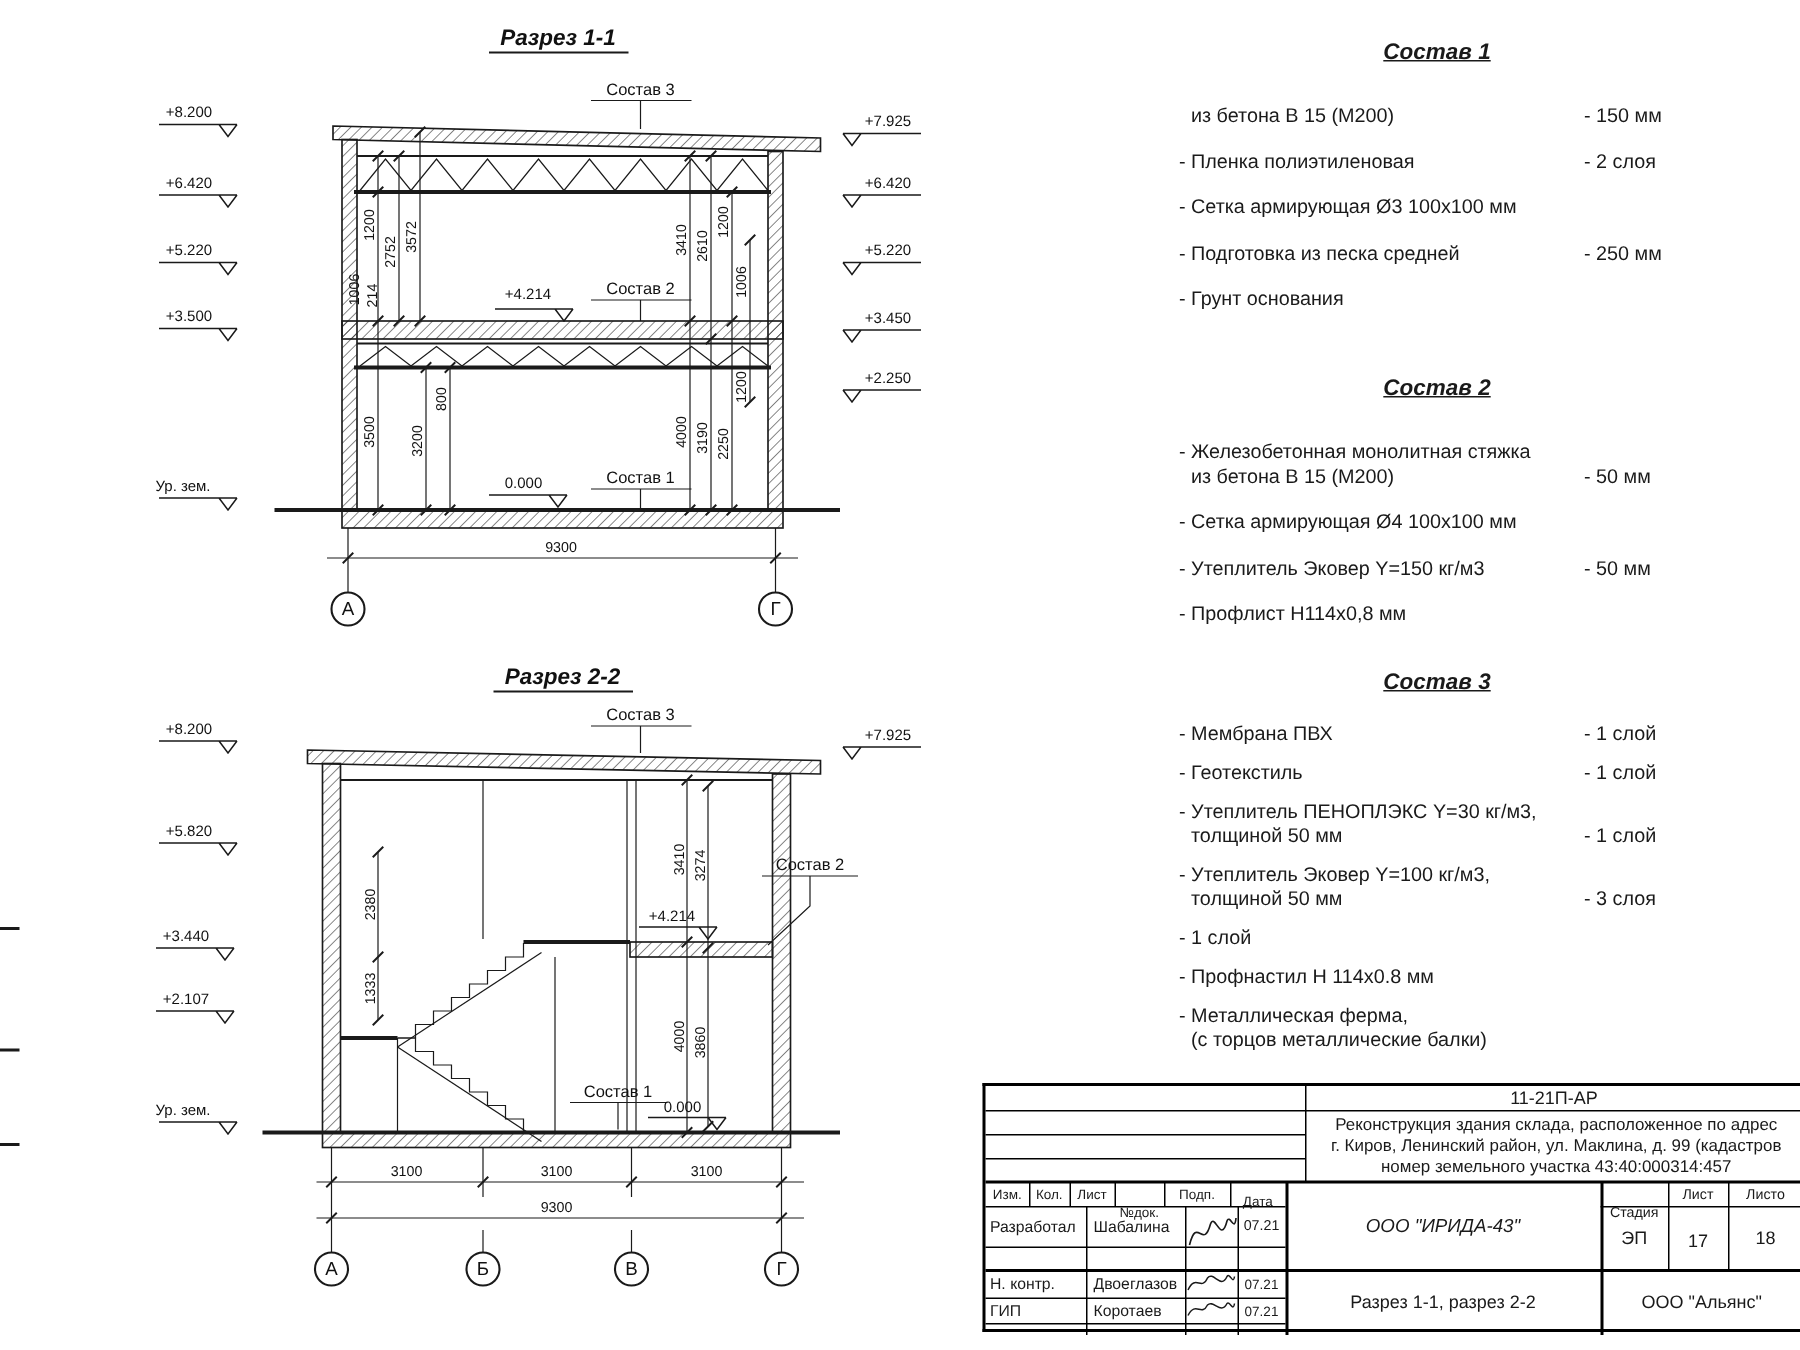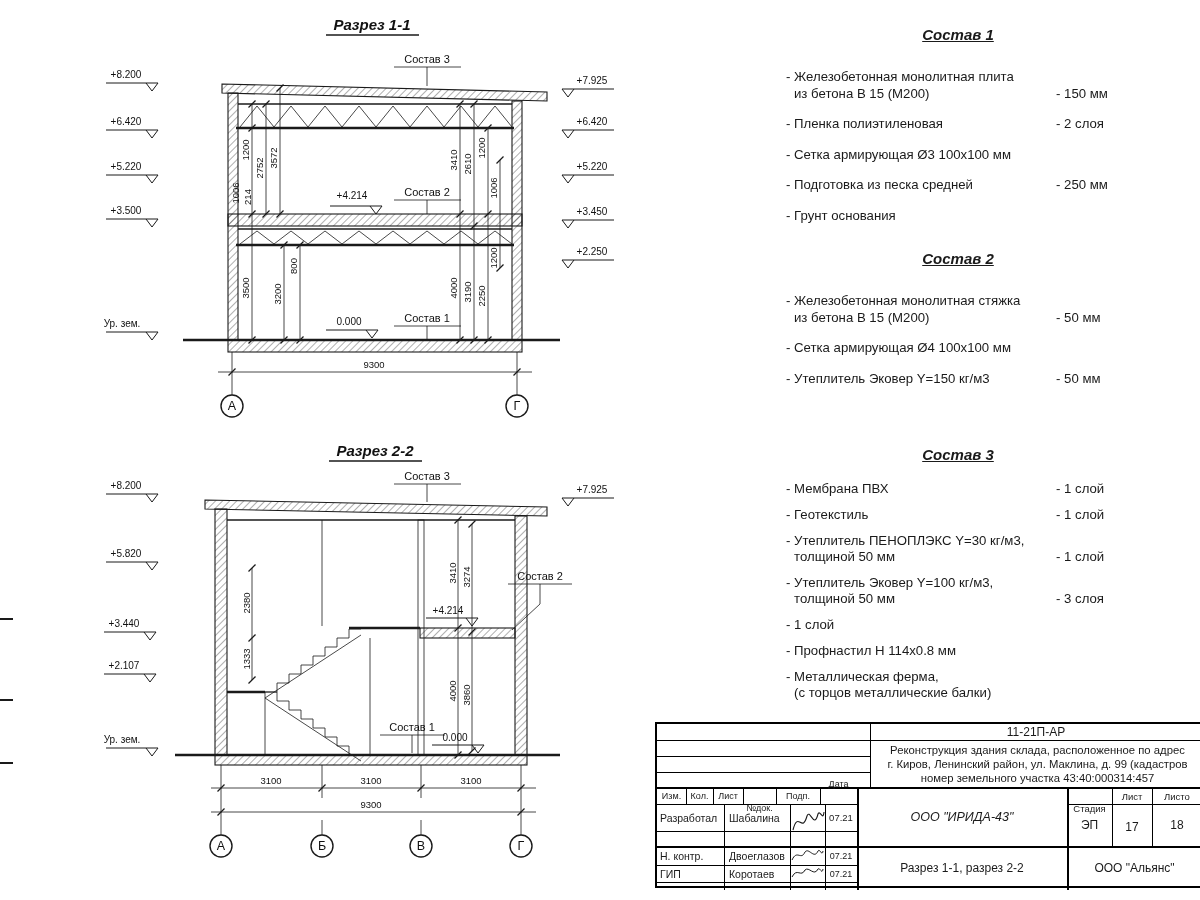--- a/index.html
+++ b/index.html
@@ -312,21 +312,20 @@
     <text class="axis" x="322" y="410" text-anchor="middle">Б</text>
     <text class="axis" x="421" y="410" text-anchor="middle">В</text>
     <text class="axis" x="521" y="410" text-anchor="middle">Г</text>
   </g>
 </svg>
 
 <div class="comp" style="top:26px">
   <div class="comp-title">Состав 1</div>
   <div class="comp-row two">
     <div class="comp-lbl">
-        <div>- Железобетонная  монолитная плита</div>
         <div class="l2">из бетона В 15 (М200)</div>
       </div>
     <div class="comp-val">- 150 мм</div>
   </div>
   <div class="comp-row">
     <div class="comp-lbl">
         <div>- Пленка полиэтиленовая</div>
       </div>
     <div class="comp-val">-  2 слоя</div>
   </div>
@@ -363,20 +362,26 @@
     <div class="comp-lbl">
         <div>- Сетка армирующая Ø4 100х100 мм</div>
       </div>
     <div class="comp-val"></div>
   </div>
   <div class="comp-row two">
     <div class="comp-lbl">
         <div>- Утеплитель Эковер Y=150 кг/м3</div>
       </div>
     <div class="comp-val">- 50 мм</div>
+  </div>
+  <div class="comp-row">
+    <div class="comp-lbl">
+        <div>- Профлист Н114х0,8 мм</div>
+      </div>
+    <div class="comp-val"></div>
   </div>
 </div>
 
 <div class="comp tight" style="top:446px">
   <div class="comp-title">Состав 3</div>
   <div class="comp-row">
     <div class="comp-lbl">
         <div>- Мембрана ПВХ</div>
       </div>
     <div class="comp-val">- 1 слой</div>
@@ -452,21 +457,21 @@
     <div>Реконструкция здания склада, расположенное по адрес</div>
     <div>г. Киров, Ленинский район, ул. Маклина, д. 99 (кадастров</div>
     <div>номер земельного участка 43:40:000314:457</div>
   </div>
 
   <div class="cell" style="left:0;top:64px;width:29px;height:16px;font-size:9px">Изм.</div>
   <div class="cell" style="left:29px;top:64px;width:27px;height:16px;font-size:9px">Кол.</div>
   <div class="cell" style="left:56px;top:64px;width:30px;height:16px;font-size:9px">Лист</div>
   <div class="cell" style="left:86px;top:76px;width:33px;height:16px;font-size:9px">№док.</div>
   <div class="cell" style="left:119px;top:64px;width:44px;height:16px;font-size:9px">Подп.</div>
-  <div class="cell" style="left:163px;top:52px;width:37px;height:16px;font-size:9px">Дата</div>
+  <div class="cell" style="left:163px;top:69px;width:37px;height:16px;font-size:9px">Дата</div>
 
   <div class="cell left" style="left:0;top:80px;width:67px;height:27px;font-size:10.5px">Разработал</div>
   <div class="cell left" style="left:69px;top:80px;width:64px;height:27px;font-size:10.5px">Шабалина</div>
   <div class="cell" style="left:168px;top:80px;width:32px;height:27px;font-size:9.5px">07.21</div>
 
   <div class="cell left" style="left:0;top:122px;width:67px;height:19px;font-size:10.5px">Н. контр.</div>
   <div class="cell left" style="left:69px;top:122px;width:64px;height:19px;font-size:10.5px">Двоеглазов</div>
   <div class="cell" style="left:168px;top:122px;width:32px;height:19px;font-size:9px">07.21</div>
 
   <div class="cell left" style="left:0;top:141px;width:67px;height:17px;font-size:10.5px">ГИП</div>

